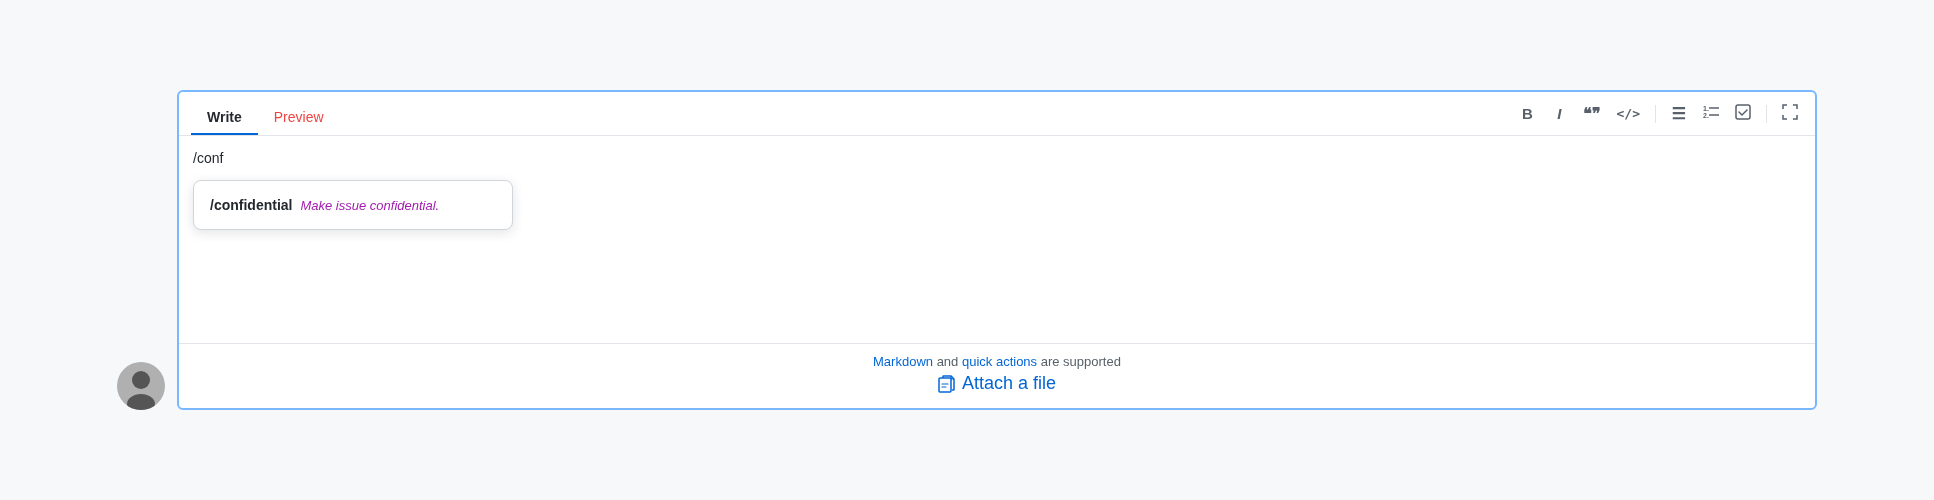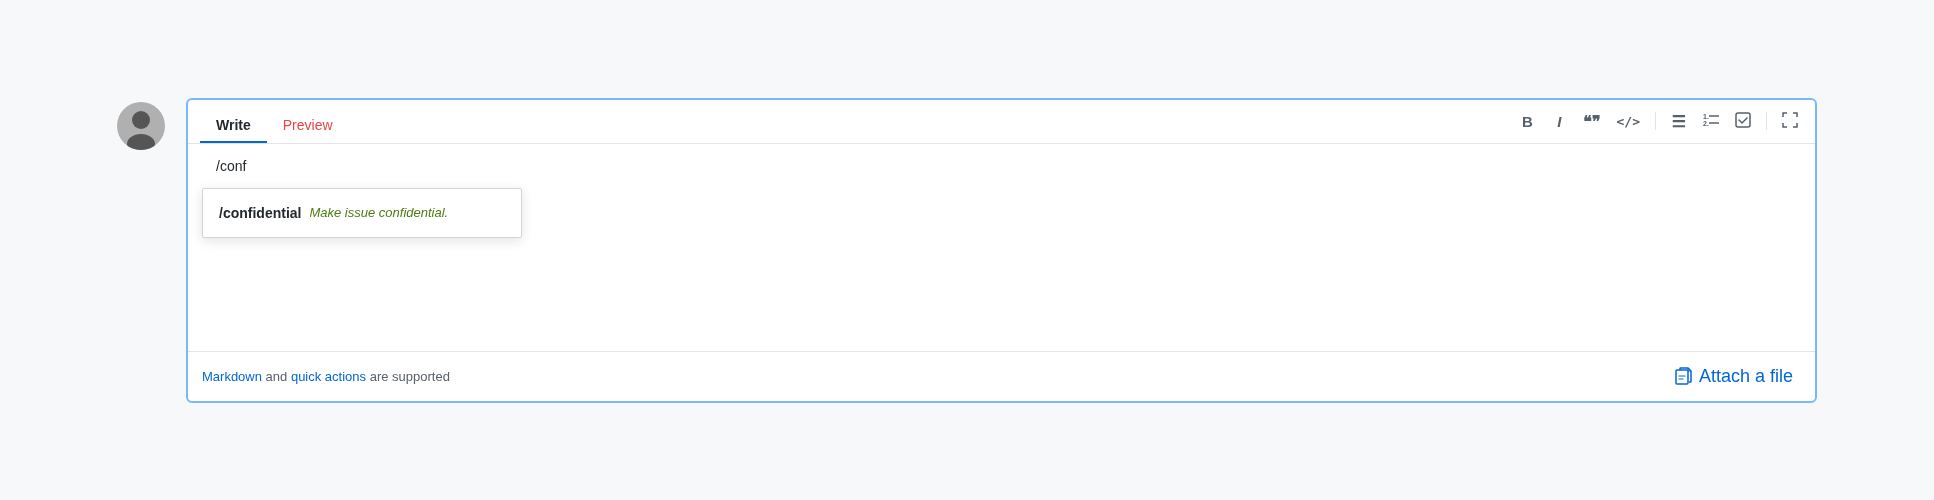--- a/index.html
+++ b/index.html
@@ -11,22 +11,22 @@
       display: flex;
       align-items: center;
       justify-content: center;
       min-height: 100vh;
       padding: 20px;
     }
 
     .editor-container {
       display: flex;
       flex-direction: row;
-      align-items: flex-start;
-      gap: 21px;
+      align-items: flex-end;
+      gap: 12px;
       width: 1700px;
       max-width: 100%;
     }
 
     .avatar {
       width: 48px;
       height: 48px;
       border-radius: 50%;
       overflow: hidden;
       flex-shrink: 0;
@@ -106,21 +106,21 @@
     }
 
     .toolbar-divider {
       width: 1px;
       height: 18px;
       background: #e1e4e8;
       margin: 0 4px;
     }
 
     .editor-body {
-      padding: 12px 28px;
+      padding: 12px 14px;
       min-height: 200px;
       position: relative;
       flex: 1;
     }
 
     .editor-input {
       width: 100%;
       min-height: 180px;
       border: none;
       outline: none;
@@ -131,21 +131,21 @@
       line-height: 1.5;
       background: transparent;
     }
 
     .autocomplete-dropdown {
       position: absolute;
       top: 44px;
       left: 14px;
       background: #fff;
       border: 1px solid #d1d5da;
-      border-radius: 2px;
+      border-radius: 8px;
       box-shadow: 0 3px 12px rgba(27,31,35,0.12);
       min-width: 320px;
       padding: 6px 0;
       z-index: 100;
     }
 
     .autocomplete-item {
       display: flex;
       flex-direction: row;
       align-items: center;
@@ -156,29 +156,29 @@
 
     .autocomplete-command {
       font-weight: 600;
       color: #24292e;
       font-size: 14px;
       white-space: nowrap;
     }
 
     .autocomplete-desc {
       font-style: italic;
-      color: #4d7c0f;
+      color: #a21caf;
       font-size: 13px;
     }
 
     .editor-footer {
       border-top: 1px solid #e1e4e8;
       padding: 10px 14px;
       display: flex;
-      flex-direction: row;
+      flex-direction: column;
       align-items: center;
       justify-content: space-between;
     }
 
     .footer-info {
       font-size: 13px;
       color: #586069;
     }
 
     .footer-info a {

